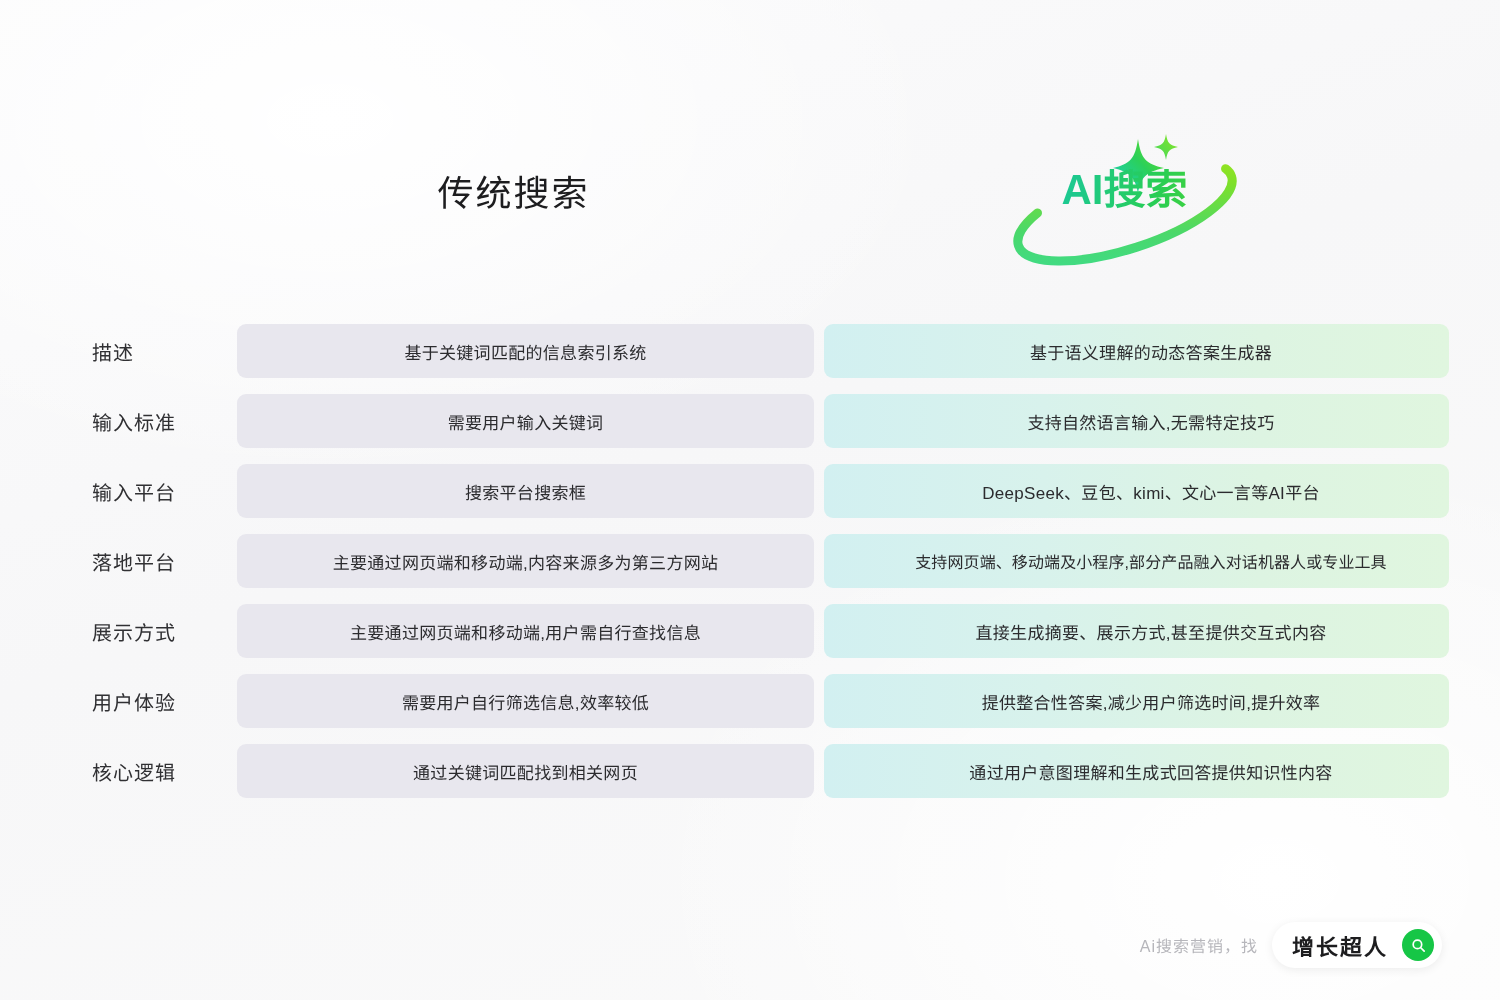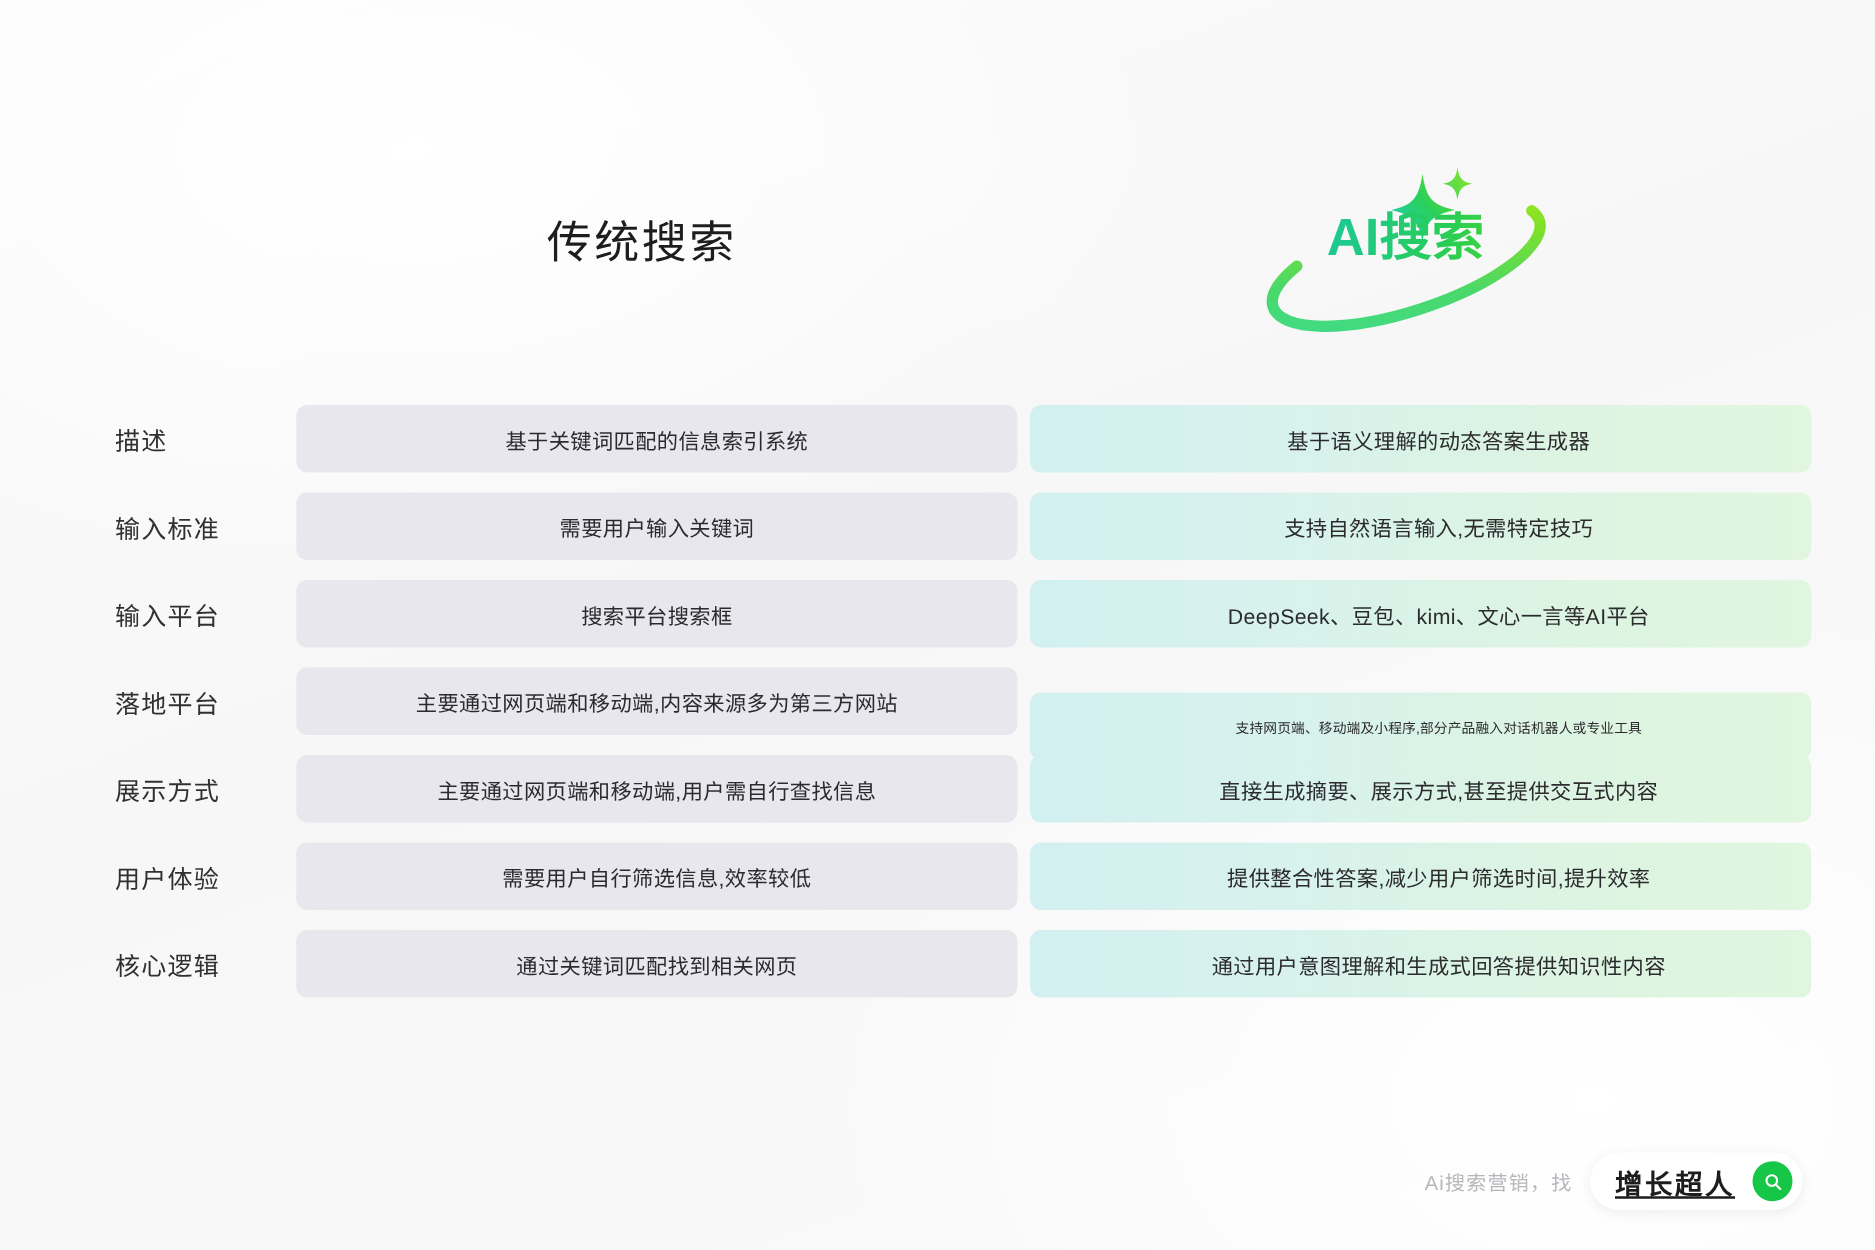--- a/index.html
+++ b/index.html
@@ -133,21 +133,21 @@
     left: 225px;
     width: 577px;
     background: #e8e7ee;
   }
   .cell-right {
     left: 812px;
     width: 625px;
     background: linear-gradient(90deg, #d2f0f1 0%, #d8f2ec 35%, #ddf4e2 70%, #e0f6df 100%);
     padding-left: 41px;
   }
-  .cell.small { font-size: 11px; letter-spacing: 0.1px; margin-top: 20px; }
+  .cell.small { font-size: 16px; letter-spacing: 0.1px; }
 
   
   .footer {
     position: absolute;
     right: 58px;
     bottom: 32px;
     display: flex;
     align-items: center;
     gap: 14px;
   }
@@ -165,21 +165,20 @@
     border-radius: 999px;
     padding: 7px 8px 7px 20px;
     box-shadow: 0 2px 10px rgba(0,0,0,0.07);
   }
   .footer-brand {
     font-size: 22px;
     font-weight: 600;
     color: #1d1d1f;
     letter-spacing: 2px;
     white-space: nowrap;
-    text-decoration: underline;
   }
   .footer-search {
     width: 32px;
     height: 32px;
     border-radius: 50%;
     background: #16c646;
     display: flex;
     align-items: center;
     justify-content: center;
     flex: 0 0 auto;

